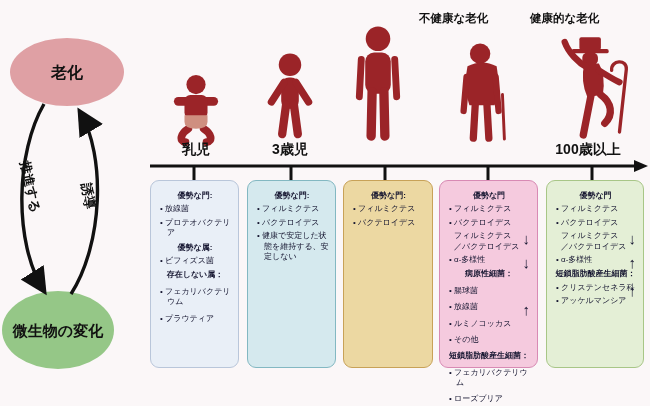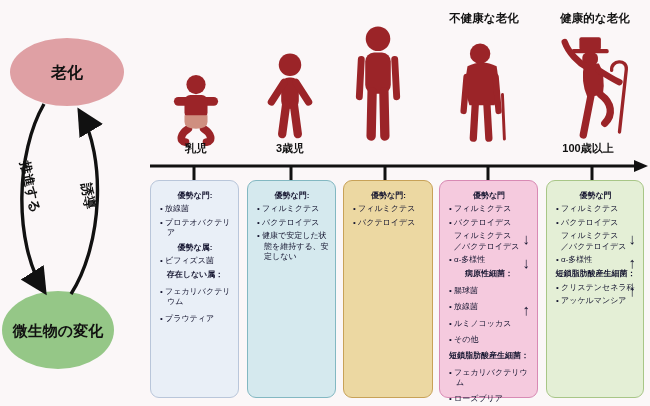--- a/index.html
+++ b/index.html
@@ -10,30 +10,30 @@
   #cycle-svg{position:absolute;left:0;top:0;}
   .rot-label{position:absolute;font-size:13px;font-weight:700;color:#111;white-space:nowrap;}
   #promote-label{left:30px;top:187px;transform:translate(-50%,-50%) rotate(78deg);}
   #induce-label{left:88px;top:196px;transform:translate(-50%,-50%) rotate(80deg);}
 
   
   #timeline-svg{position:absolute;left:0;top:150px;}
 
   
   .stage-label{position:absolute;top:141px;width:110px;transform:translateX(-50%);text-align:center;
-    font-size:11px;font-weight:700;color:#111;}
-  .top-label{position:absolute;top:11px;width:130px;transform:translateX(-50%);text-align:center;
+    font-size:14px;font-weight:700;color:#111;}
+  .top-label{position:absolute;top:11px;width:130px;transform:translateX(-50%);
     font-size:11.5px;font-weight:700;color:#111;}
 
   
   .figure{position:absolute;}
   .figure svg{display:block;}
 
   
-  .panel{position:absolute;top:180px;height:218px;border:1.6px solid #999;border-radius:9px;
+  .panel{position:absolute;top:180px;height:188px;border:1.6px solid #999;border-radius:9px;
     box-sizing:border-box;padding:6px 5px 4px 6px;font-size:8px;line-height:1.3;color:#151530;}
   .line{position:relative;}
   .line.header{text-align:center;font-weight:700;margin:4px 0 3px;}
   .line.bullet{margin:3px 0;padding-left:10px;text-indent:-7px;}
   .line.bullet-tight{margin:6px 0;padding-left:10px;text-indent:-7px;}
   .line.indent{margin:3px 0 3px 8px;white-space:pre-line;}
   .arr{position:absolute;right:2px;top:0;font-size:15px;font-weight:700;line-height:1;}
 </style>
 </head>
 <body>

